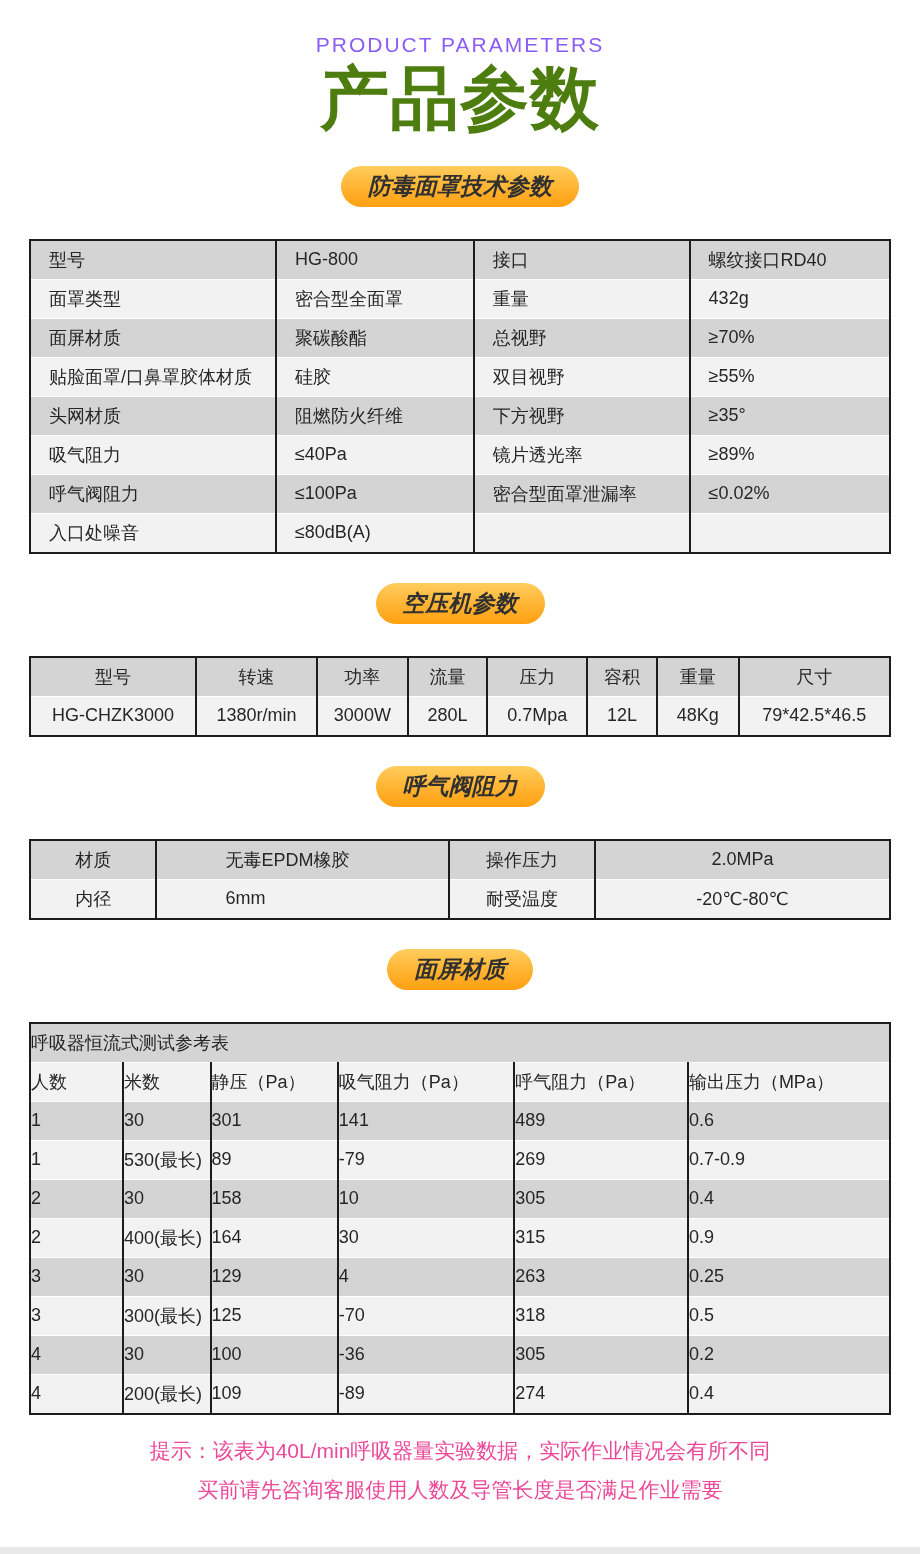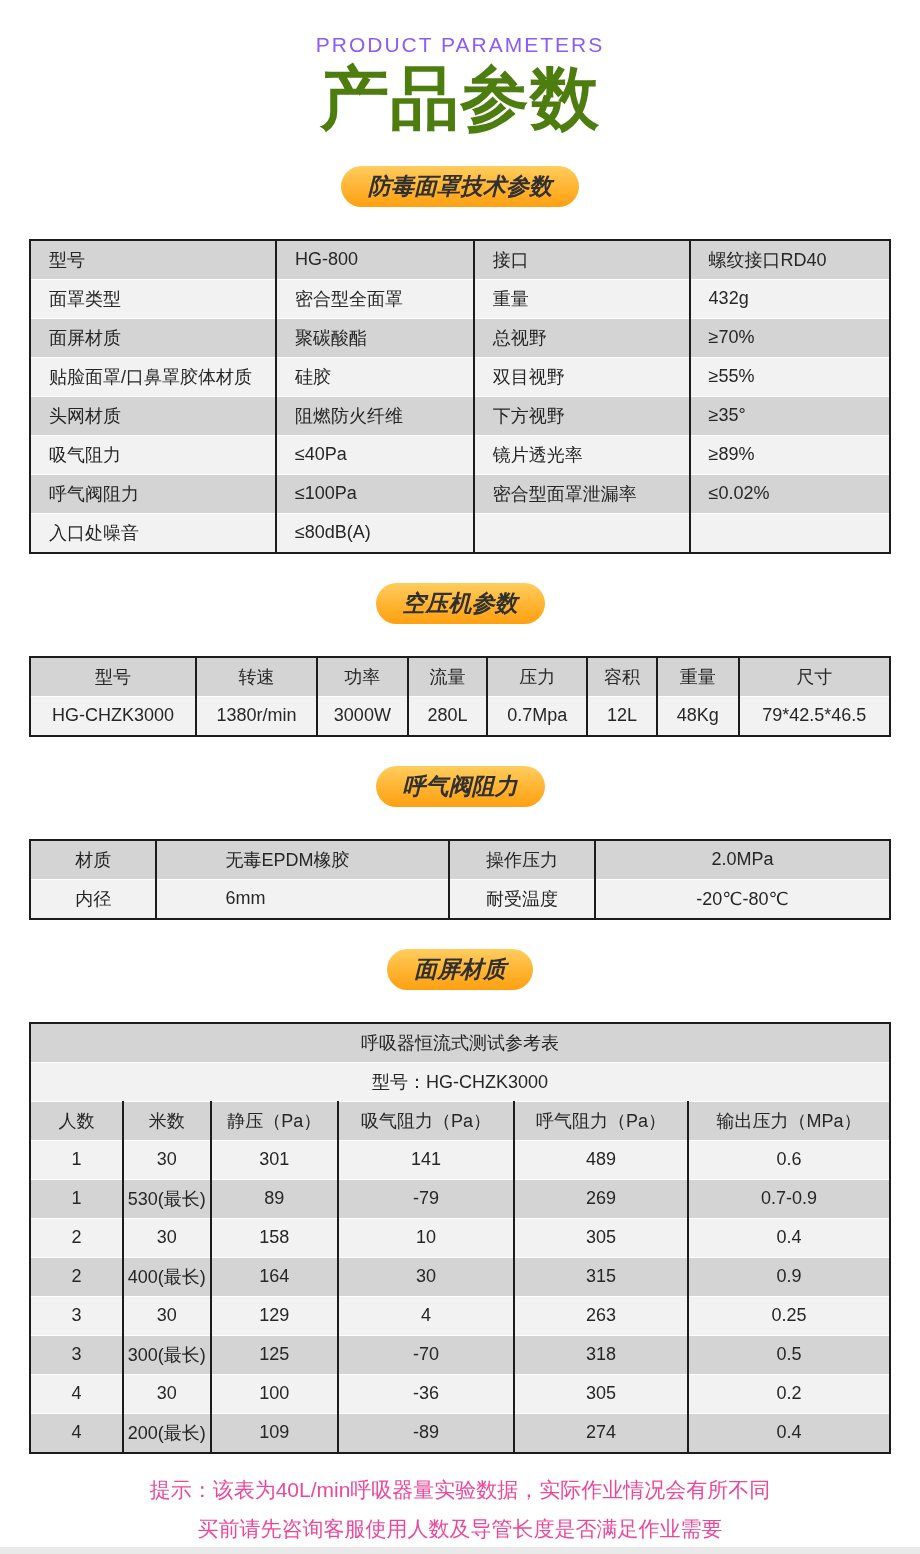--- a/index.html
+++ b/index.html
@@ -22,21 +22,21 @@
                     border-right:2px solid #1c1c1c; overflow:hidden; white-space:nowrap; }
   table.ptable td:last-child { border-right:none; }
   table.ptable tr + tr td { border-top:1px solid #ffffff; }
   table.ptable tr:nth-child(odd)  { background:#d4d4d4; }
   table.ptable tr:nth-child(even) { background:#f2f2f2; }
 
   table.t1 td { text-align:left; padding-left:18px; }
   table.t2 td { text-align:center; }
   table.t3 td { text-align:center; }
   table.t3 td.pl { text-align:left; padding-left:68px; }
-  table.t4 td { text-align:center; }
+  table.t4 td { }
 
   .notes { margin-top:22px; text-align:center; color:#ec4899; font-size:21px; }
   .notes p { margin:0 0 12px; line-height:1.3; }
 
   .footer-strip { position:absolute; left:0; right:0; bottom:0; height:7px; background:#e9e9e9; }
 </style>
 </head>
 <body>
 
 <div class="page">
@@ -180,23 +180,20 @@
         <col style="width:14.8%">
         <col style="width:20.5%">
         <col style="width:20.2%">
         <col style="width:23.5%">
       </colgroup>
     <tbody>
       <tr>
         <td colspan="6">呼吸器恒流式测试参考表</td>
       </tr>
       <tr>
-        <td colspan="6">型号：HG-CHZK3000</td>
-      </tr>
-      <tr>
         <td>人数</td>
         <td>米数</td>
         <td>静压（Pa）</td>
         <td>吸气阻力（Pa）</td>
         <td>呼气阻力（Pa）</td>
         <td>输出压力（MPa）</td>
       </tr>
       <tr>
         <td>1</td>
         <td>30</td>

